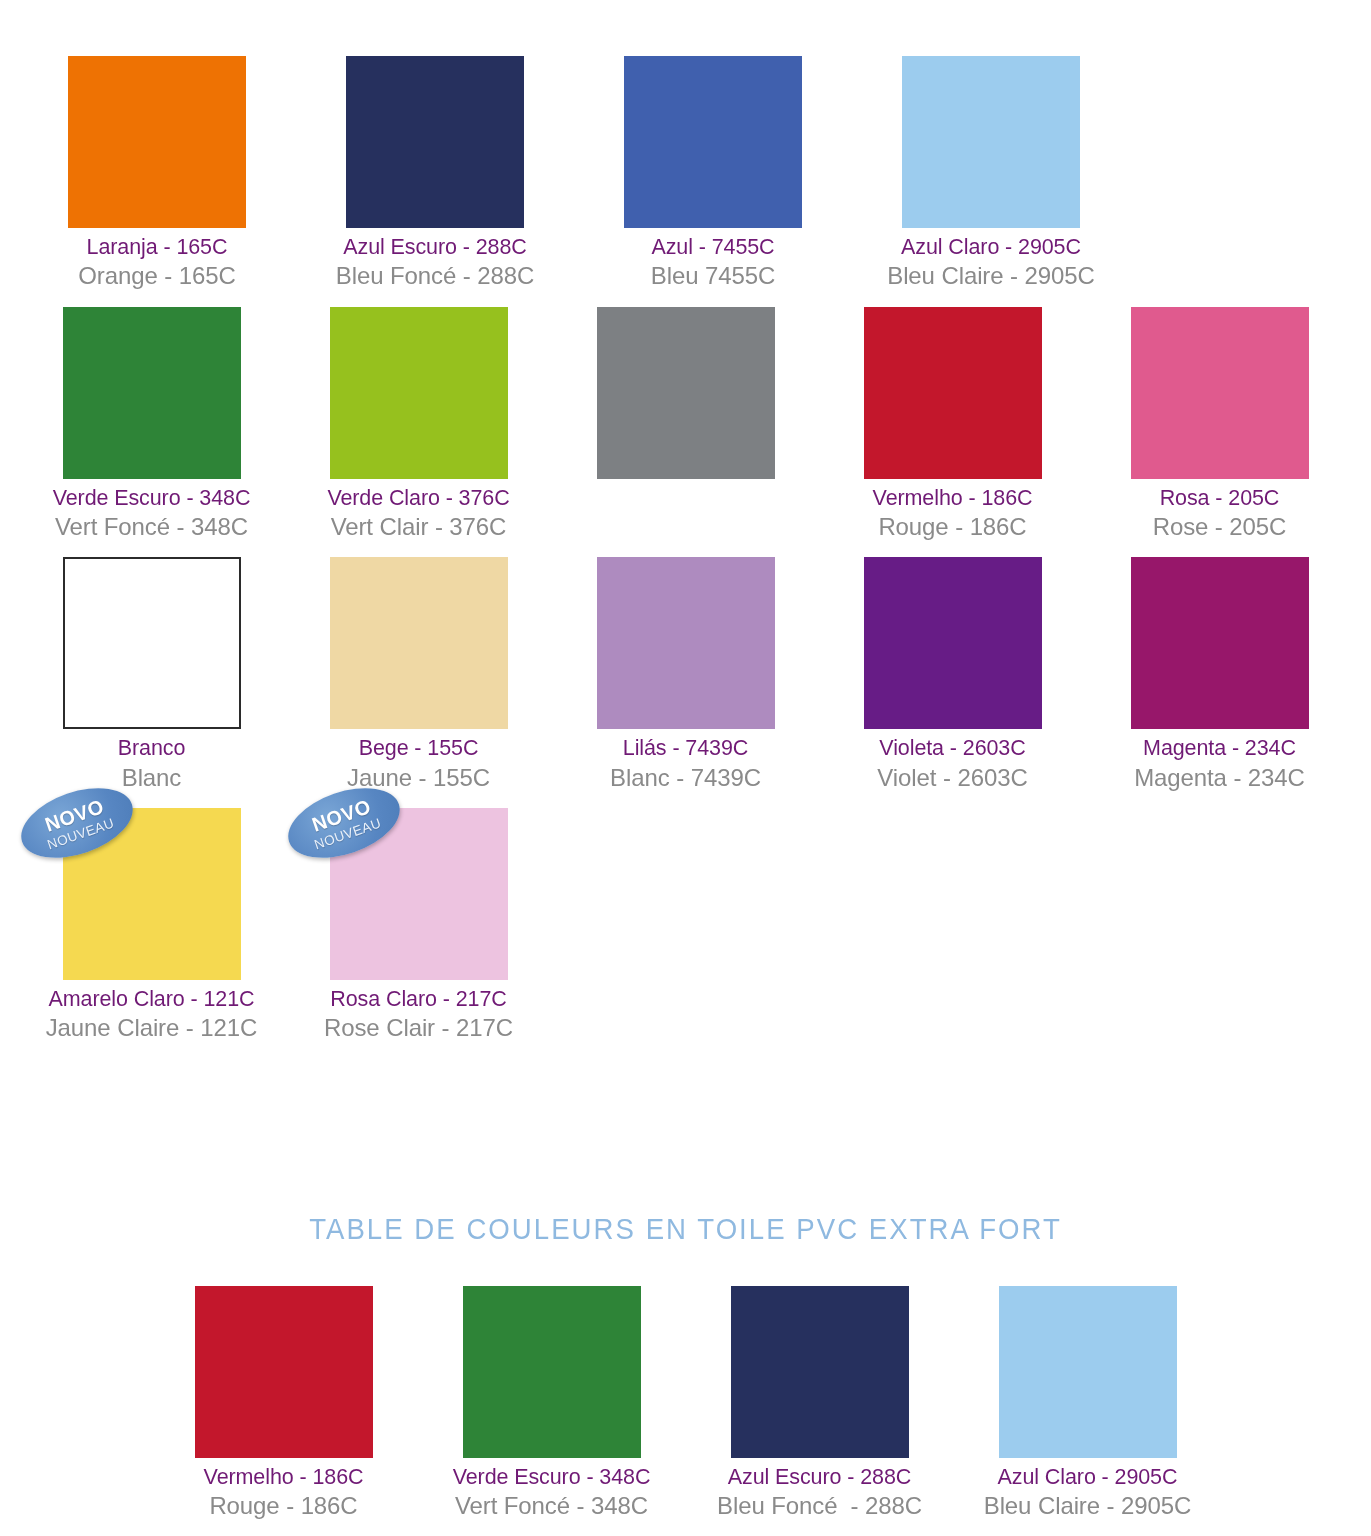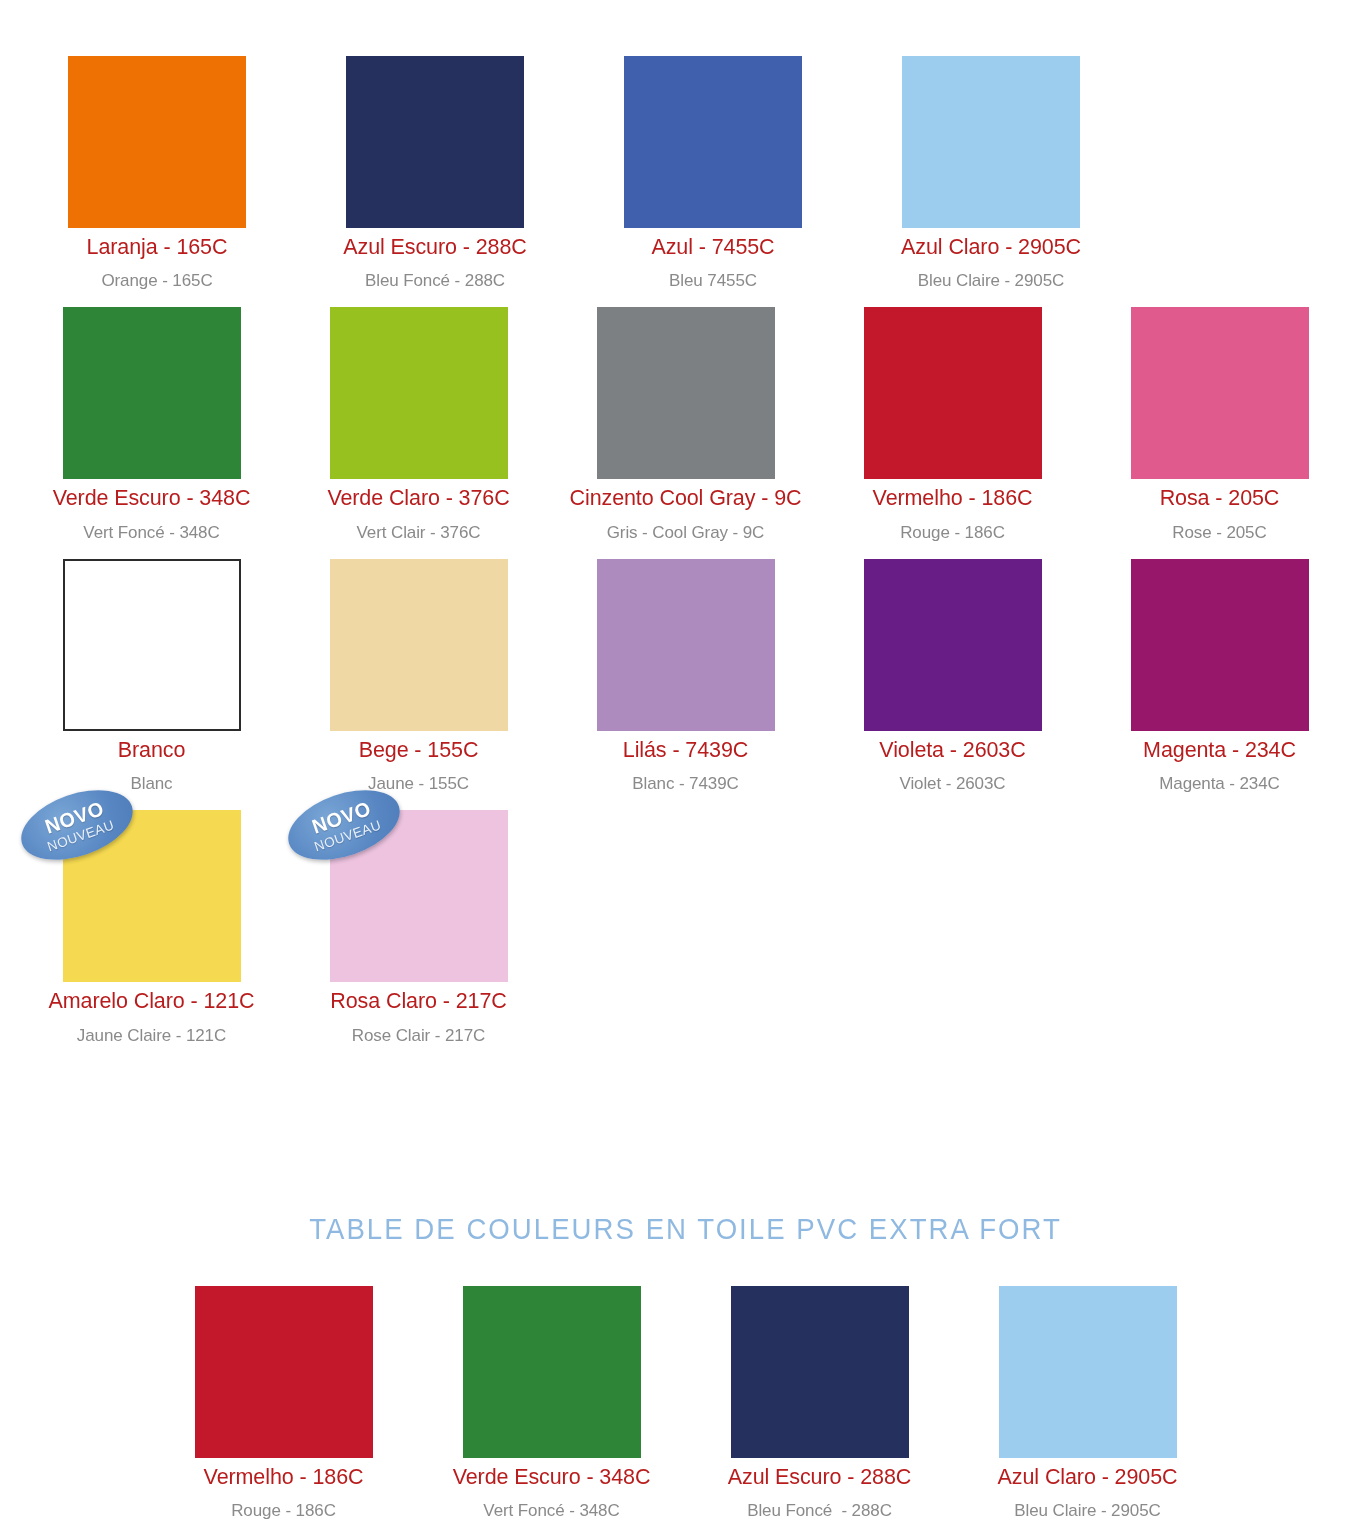--- a/index.html
+++ b/index.html
@@ -58,30 +58,30 @@
     background: #ffffff;
   }
 
   .labels {
     text-align: center;
     margin-top: 7px;
     line-height: 1.18;
   }
   .label-pt {
     font-size: 21.5px;
-    color: #b91c1c;
+    color: #701a75;
     white-space: pre;
     letter-spacing: -0.1px;
   }
   .label-fr {
-    font-size: 17px;
+    font-size: 24px;
     color: #8a8a8a;
     white-space: pre;
     letter-spacing: -0.1px;
-    margin-top: 11px;
+    margin-top: 2px;
   }
 
   
   .row + .row { margin-top: 16px; }
 
   
   .novo-badge {
     position: absolute;
     left: -44px;
     top: -16px;
@@ -208,24 +208,20 @@
         </div>
         <div class="labels">
           <div class="label-pt">Verde Claro - 376C</div>
           <div class="label-fr">Vert Clair - 376C</div>
         </div>
       </div>
       <div class="cell">
         <div class="swatch-wrap">
           <div class="swatch" style="background: rgb(125, 128, 131);"></div>
         </div>
-        <div class="labels">
-          <div class="label-pt">Cinzento Cool Gray - 9C</div>
-          <div class="label-fr">Gris - Cool Gray - 9C</div>
-        </div>
       </div>
       <div class="cell">
         <div class="swatch-wrap">
           <div class="swatch" style="background: rgb(195, 23, 44);"></div>
         </div>
         <div class="labels">
           <div class="label-pt">Vermelho - 186C</div>
           <div class="label-fr">Rouge - 186C</div>
         </div>
       </div>

